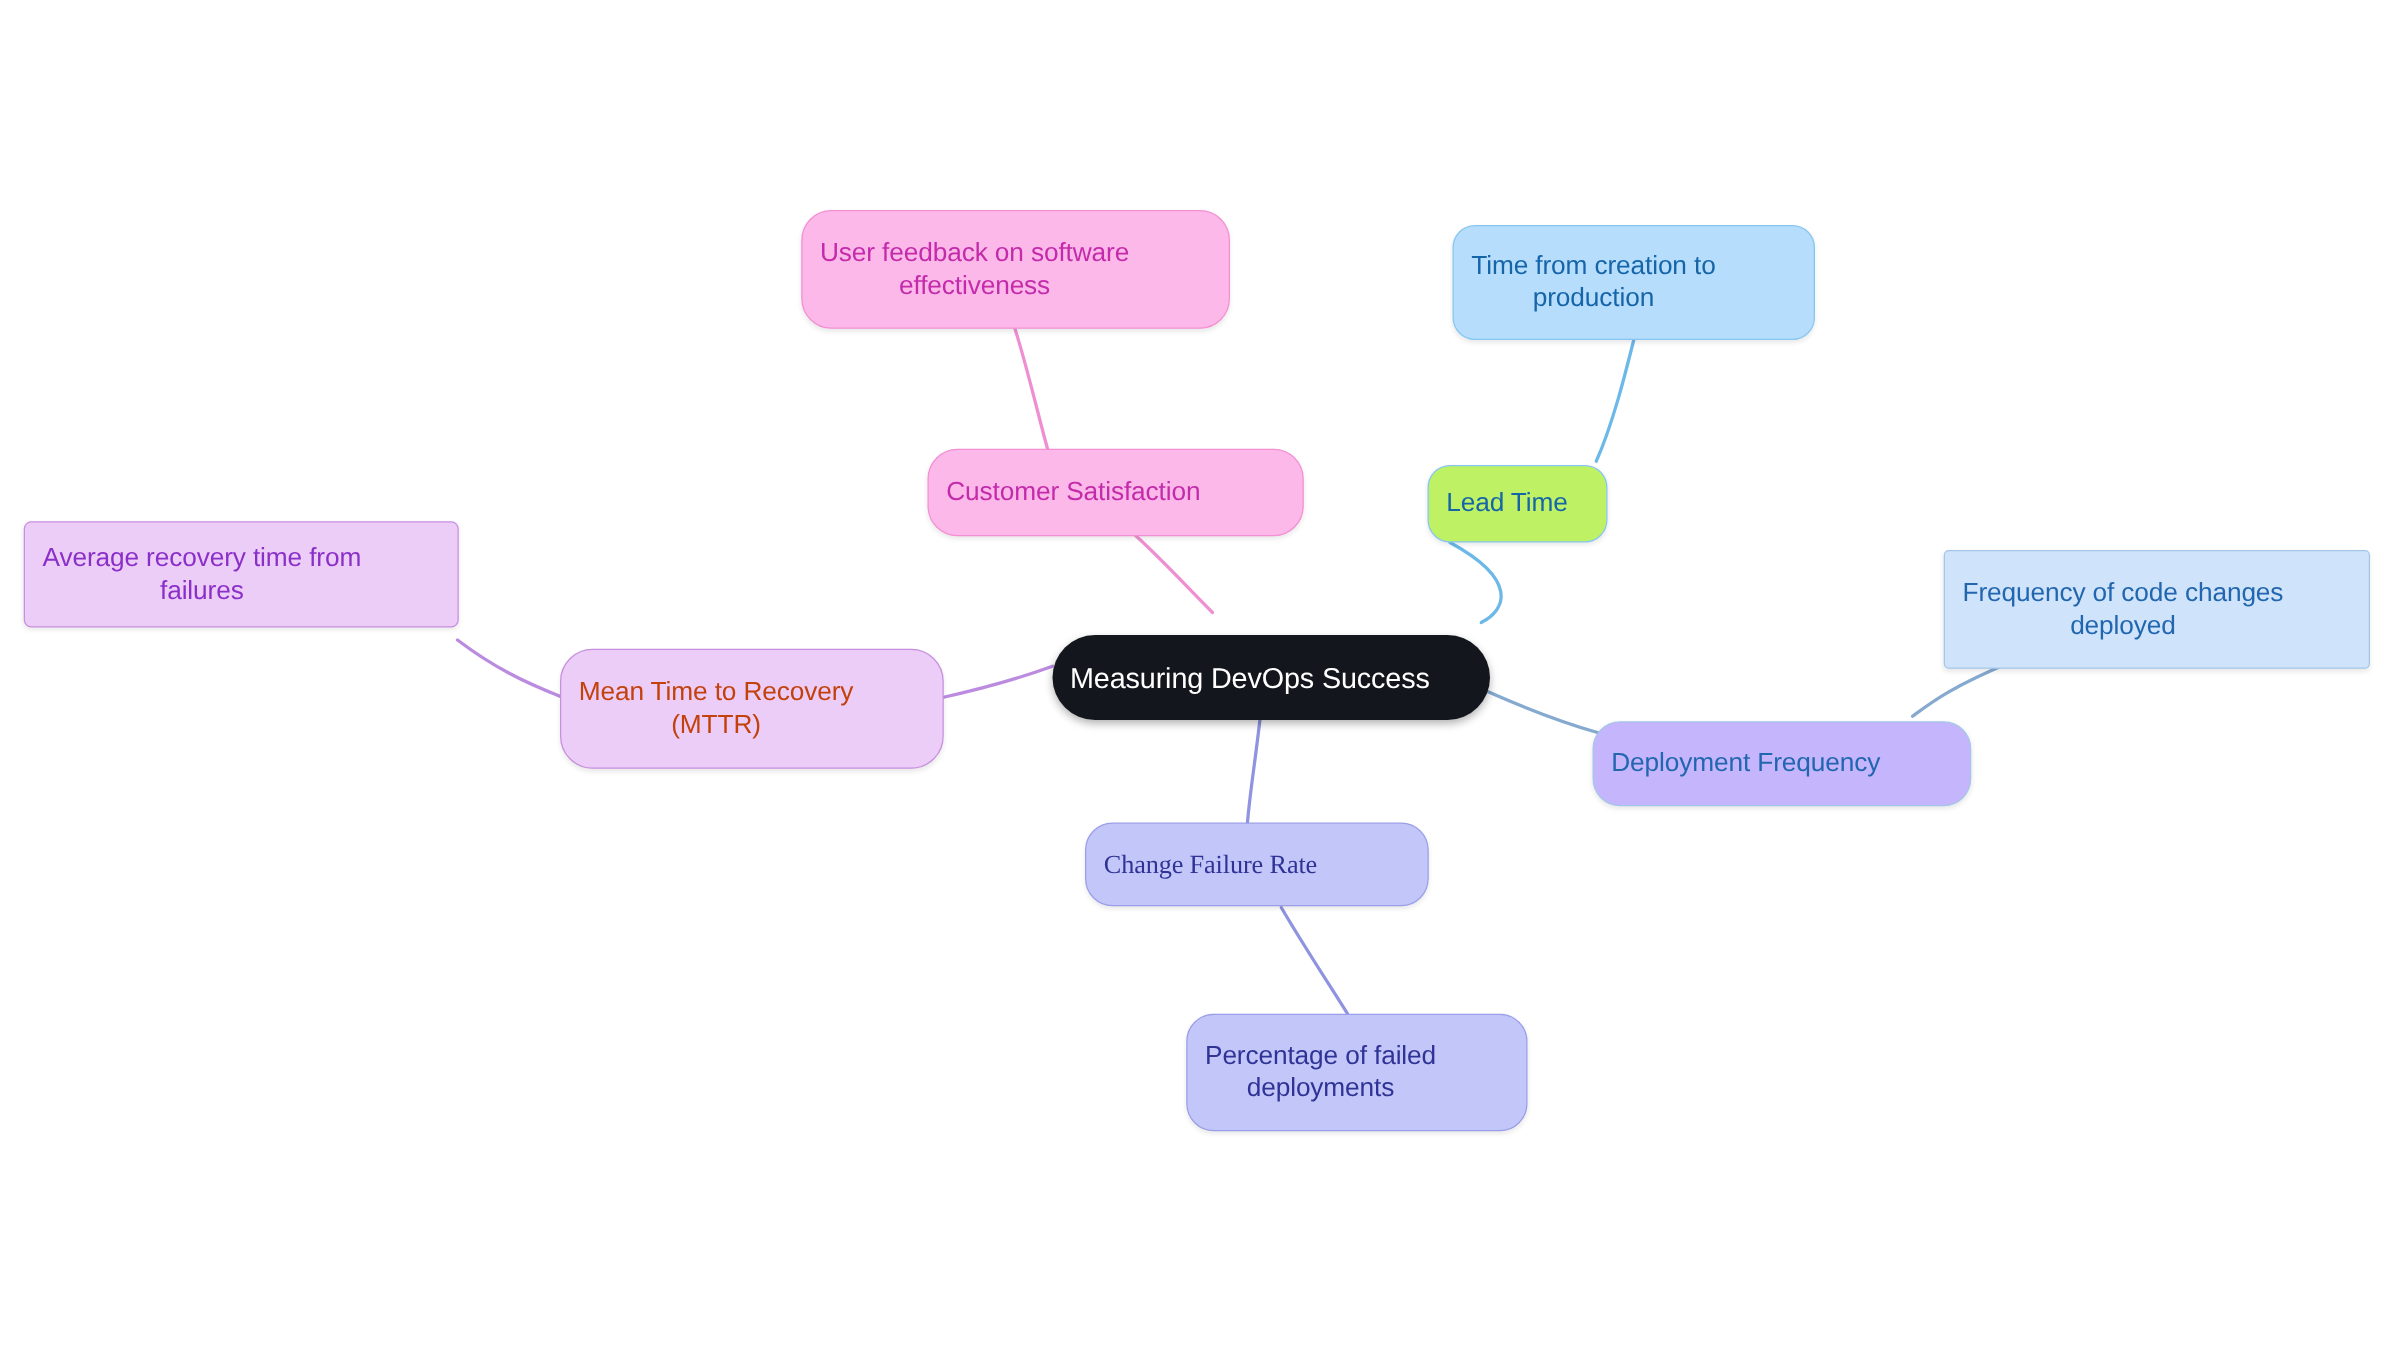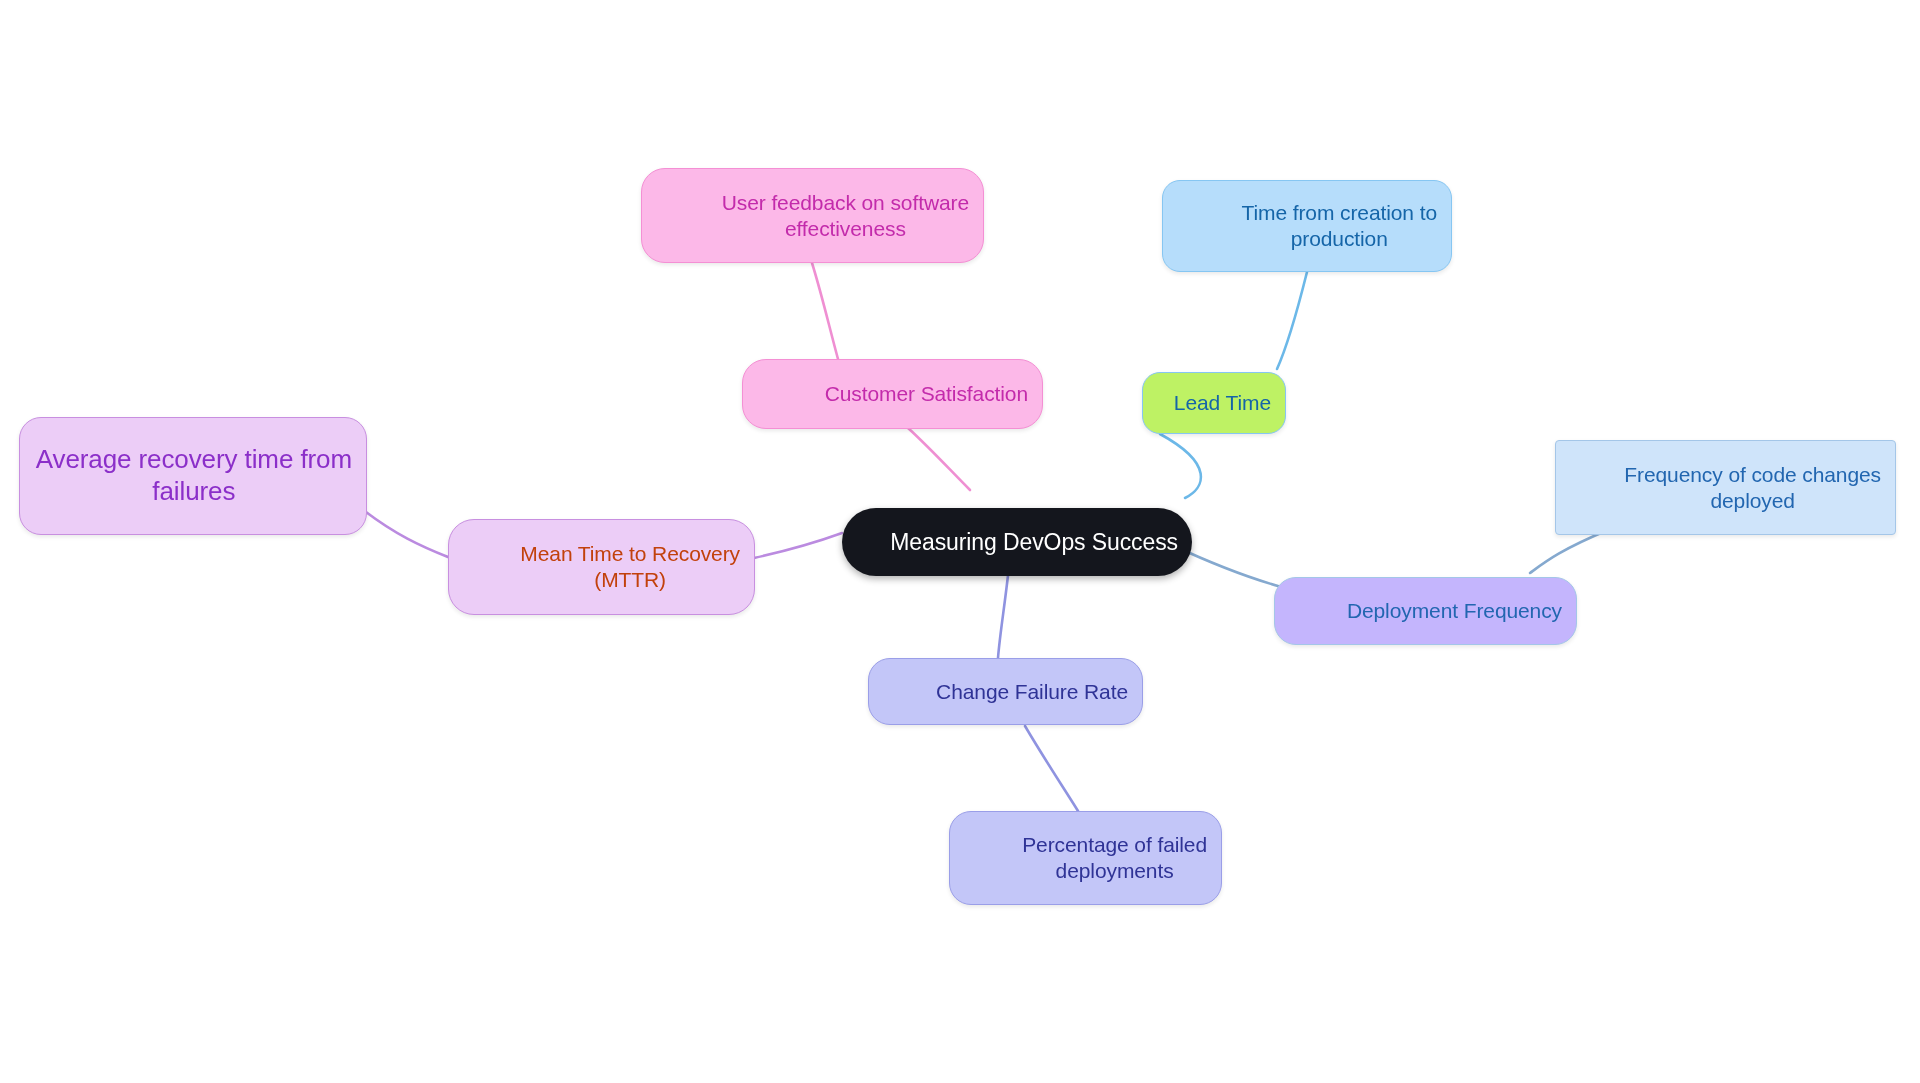--- a/index.html
+++ b/index.html
@@ -26,21 +26,21 @@
     top: 0;
     width: 1920px;
     height: 1083px;
     pointer-events: none;
   }
   .node {
     position: absolute;
     box-sizing: border-box;
     display: flex;
     align-items: center;
-    justify-content: flex-end;
+    justify-content: flex-start;
     text-align: center;
     border-style: solid;
     border-width: 1.5px;
     line-height: 1.22;
     padding: 6px 14px;
     white-space: pre-line;
     letter-spacing: -0.1px;
   }
   .node.root {
     border-width: 0;
@@ -69,25 +69,25 @@
     </svg>
 
   <div id="node-layer">
       <div class="node root" style="left: 842px; top: 488px; width: 350px; height: 68px; border-radius: 34px; background: rgb(20, 22, 29); border-color: rgb(20, 22, 29); color: rgb(255, 255, 255); font-size: 23px; margin-top: 20px;"><span>Measuring DevOps Success</span></div>
       <div class="node leafshadow" style="left: 1142px; top: 372px; width: 144px; height: 62px; border-radius: 18px; background: #bef264; border-color: rgb(134, 198, 242); color: rgb(21, 101, 168); font-size: 21px;"><span>Lead Time</span></div>
       <div class="node leafshadow" style="left: 1162px; top: 180px; width: 290px; height: 92px; border-radius: 18px; background: rgb(182, 221, 251); border-color: rgb(134, 198, 242); color: rgb(21, 101, 168); font-size: 21px;"><span>Time from creation to
 production</span></div>
       <div class="node leafshadow" style="left: 1274px; top: 577px; width: 303px; height: 68px; border-radius: 22px; background: #c4b5fd; border-color: rgb(164, 198, 232); color: rgb(34, 102, 176); font-size: 21px;"><span>Deployment Frequency</span></div>
       <div class="node leafshadow" style="left: 1555px; top: 440px; width: 341px; height: 95px; border-radius: 4px; background: rgb(207, 228, 250); border-color: rgb(164, 198, 232); color: rgb(34, 102, 176); font-size: 21px;"><span>Frequency of code changes
 deployed</span></div>
-      <div class="node leafshadow" style="left: 868px; top: 658px; width: 275px; height: 67px; border-radius: 22px; background: rgb(195, 198, 248); border-color: rgb(154, 158, 232); color: rgb(47, 51, 150); font-size: 21px;"><span>Change Failure Rate</span></div>
+      <div class="node leafshadow" style="left: 868px; top: 658px; width: 275px; height: 67px; border-radius: 22px; background: rgb(195, 198, 248); border-color: rgb(154, 158, 232); color: rgb(47, 51, 150); font-size: 21px; font-family: Liberation Serif, serif;"><span>Change Failure Rate</span></div>
       <div class="node leafshadow" style="left: 949px; top: 811px; width: 273px; height: 94px; border-radius: 22px; background: rgb(195, 198, 248); border-color: rgb(154, 158, 232); color: rgb(47, 51, 150); font-size: 21px;"><span>Percentage of failed
 deployments</span></div>
       <div class="node leafshadow" style="left: 448px; top: 519px; width: 307px; height: 96px; border-radius: 26px; background: rgb(236, 205, 247); border-color: rgb(200, 143, 224); color: #c2410c; font-size: 21px;"><span>Mean Time to Recovery
 (MTTR)</span></div>
-      <div class="node leafshadow" style="left: 19px; top: 417px; width: 348px; height: 118px; border-radius: 22px; background: rgb(236, 205, 247); border-color: rgb(200, 143, 224); color: rgb(139, 47, 201); font-size: 26px;"><span>Average recovery time from
+      <div class="node leafshadow" style="left: 19px; top: 417px; width: 348px; height: 85px; border-radius: 6px; background: rgb(236, 205, 247); border-color: rgb(200, 143, 224); color: rgb(139, 47, 201); font-size: 21px;"><span>Average recovery time from
 failures</span></div>
       <div class="node leafshadow" style="left: 710px; top: 359px; width: 301px; height: 70px; border-radius: 24px; background: rgb(252, 184, 232); border-color: rgb(244, 143, 212); color: rgb(195, 43, 171); font-size: 21px; margin-left: 32px;"><span>Customer Satisfaction</span></div>
       <div class="node leafshadow" style="left: 641px; top: 168px; width: 343px; height: 95px; border-radius: 24px; background: rgb(252, 184, 232); border-color: rgb(244, 143, 212); color: rgb(195, 43, 171); font-size: 21px;"><span>User feedback on software
 effectiveness</span></div>
     </div>
 
 </div>
 
 </body></html>

